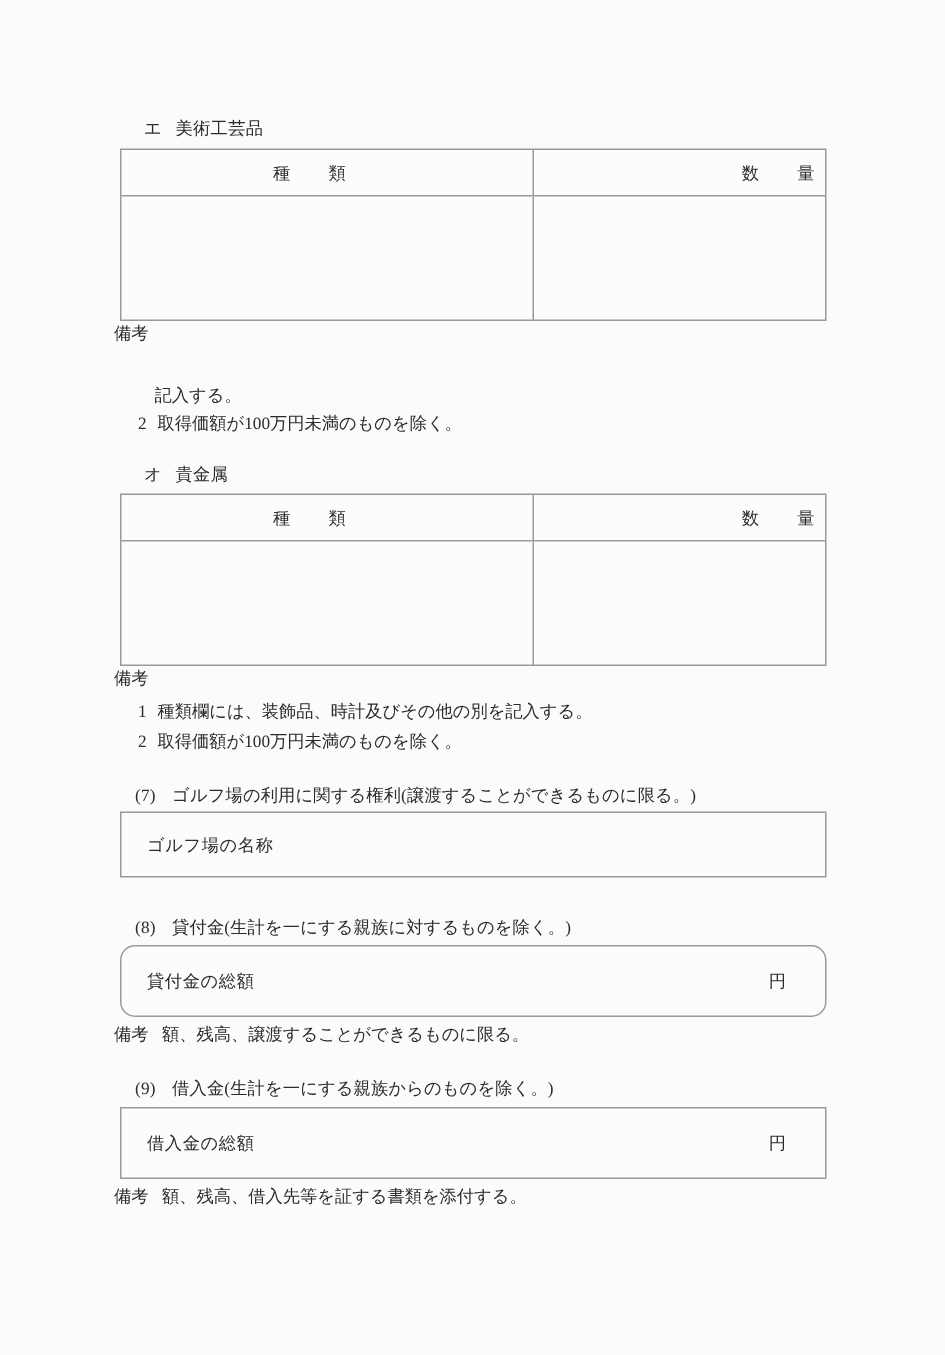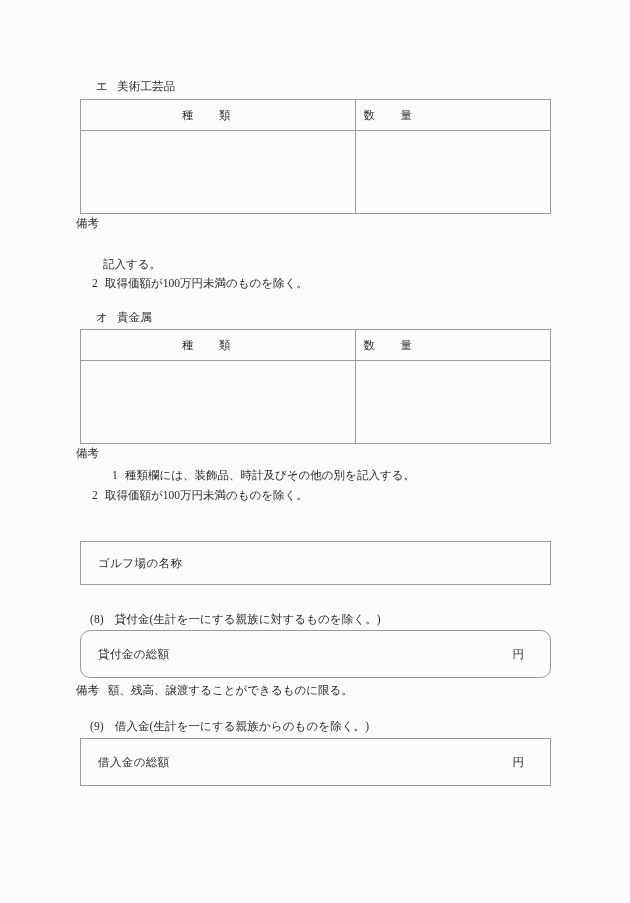--- a/index.html
+++ b/index.html
@@ -61,21 +61,21 @@
   .col-kind {
     box-sizing: border-box;
     display: flex;
     align-items: center;
     justify-content: center;
   }
   .col-qty {
     box-sizing: border-box;
     display: flex;
     align-items: center;
-    justify-content: flex-start;
+    justify-content: flex-end;
     border-left: 1px solid #9a9a9a;
     margin-left: 24px;
   }
   .grid-body .col-qty { border-left: 1px solid #9a9a9a; }
   .col-head-text {
     font-size: 11.5px;
     letter-spacing: 7px;
     text-indent: 7px;
     white-space: nowrap;
   }
@@ -177,28 +177,31 @@
       </div>
     </div>
     <div class="grid-body">
       <div class="col-kind" style="width:264px; height:83px;"></div>
       <div class="col-qty" style="width:205px; height:83px;"></div>
     </div>
   </div>
 
   <div class="remarks-head abs" style="left:76px; top:446px;">備考</div>
 
-  <div class="remarks-item abs" style="left:92px; top:467px;margin-left:20px;">
+  <div class="remarks-item abs" style="left:92px; top:467px;">
     <span class="rnum">1</span><span>種類欄には、装飾品、時計及びその他の別を記入する。</span>
   </div>
 
   <div class="remarks-item abs" style="left:92px; top:487px;">
     <span class="rnum">2</span><span>取得価額が100万円未満のものを除く。</span>
   </div>
 
+  <div class="para-label abs" style="left:90px; top:524px;">
+    <span class="num">(7)</span><span>ゴルフ場の利用に関する権利(譲渡することができるものに限る。)</span>
+  </div>
 
   <div class="single-box" style="left:80px; top:541px; width:471px; height:44px;">
     <span class="box-label">ゴルフ場の名称</span>
     <span class="box-value"></span>
   </div>
 
   <div class="para-label abs" style="left:90px; top:612px;">
     <span class="num">(8)</span><span>貸付金(生計を一にする親族に対するものを除く。)</span>
   </div>
 
@@ -215,14 +218,17 @@
   <div class="para-label abs" style="left:90px; top:719px;">
     <span class="num">(9)</span><span>借入金(生計を一にする親族からのものを除く。)</span>
   </div>
 
   <div class="single-box" style="left:80px; top:738px; width:471px; height:48px;">
     <span class="box-label">借入金の総額</span>
     <span class="box-value"></span>
     <span class="box-unit">円</span>
   </div>
 
+  <div class="remarks-inline abs" style="left:76px; top:791px;">
+    <span class="rlead">備考</span><span>額、残高、借入先等を証する書類を添付する。</span>
+  </div>
 
 </div>
 
 </body></html>

